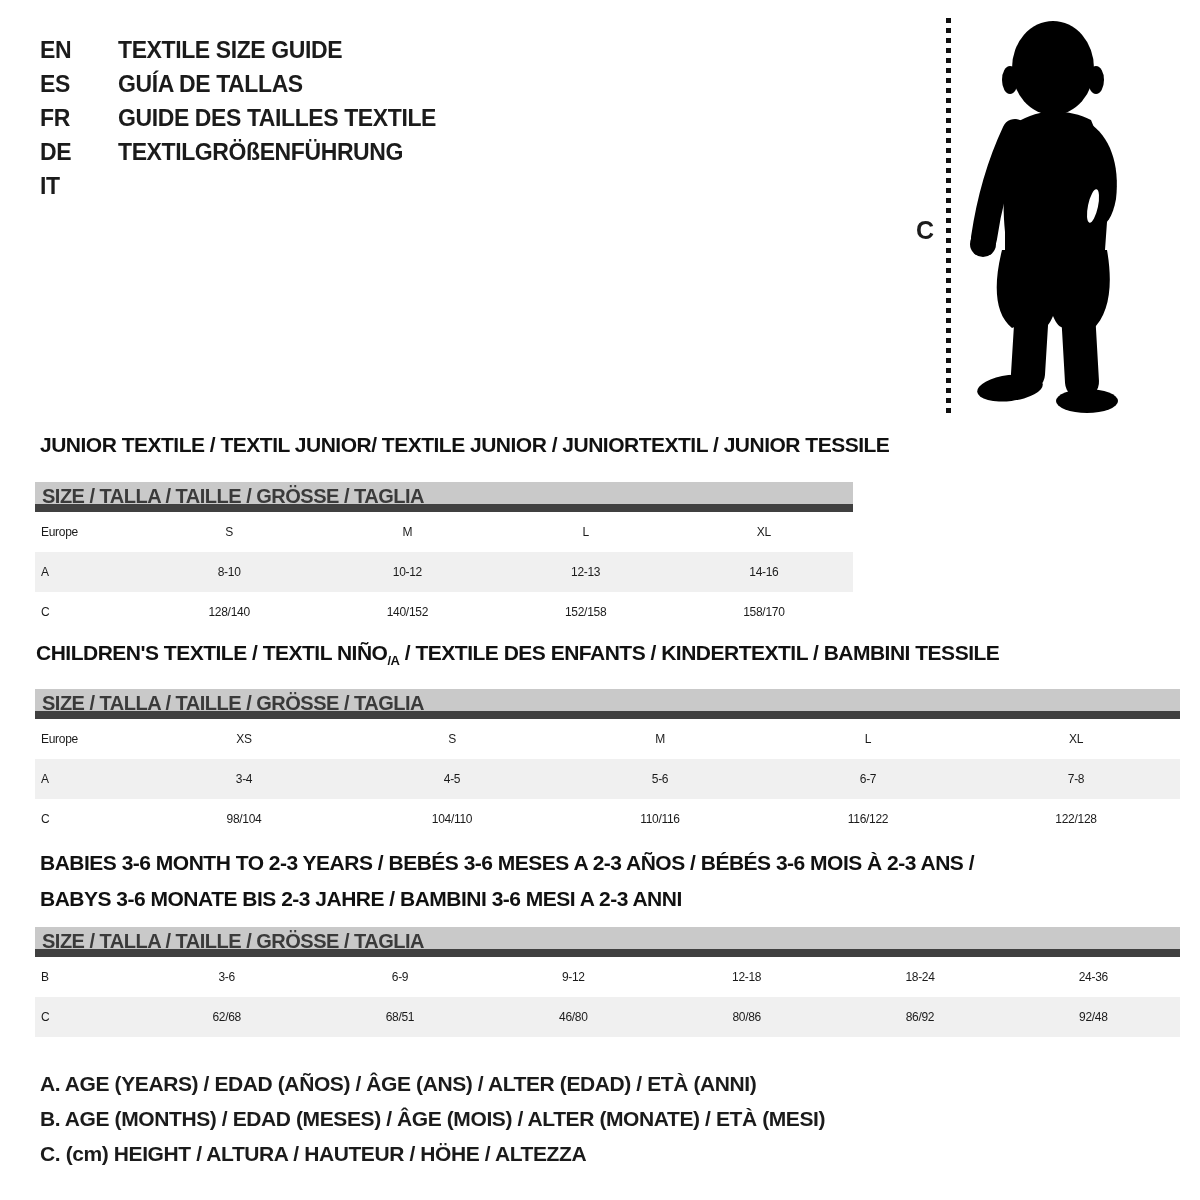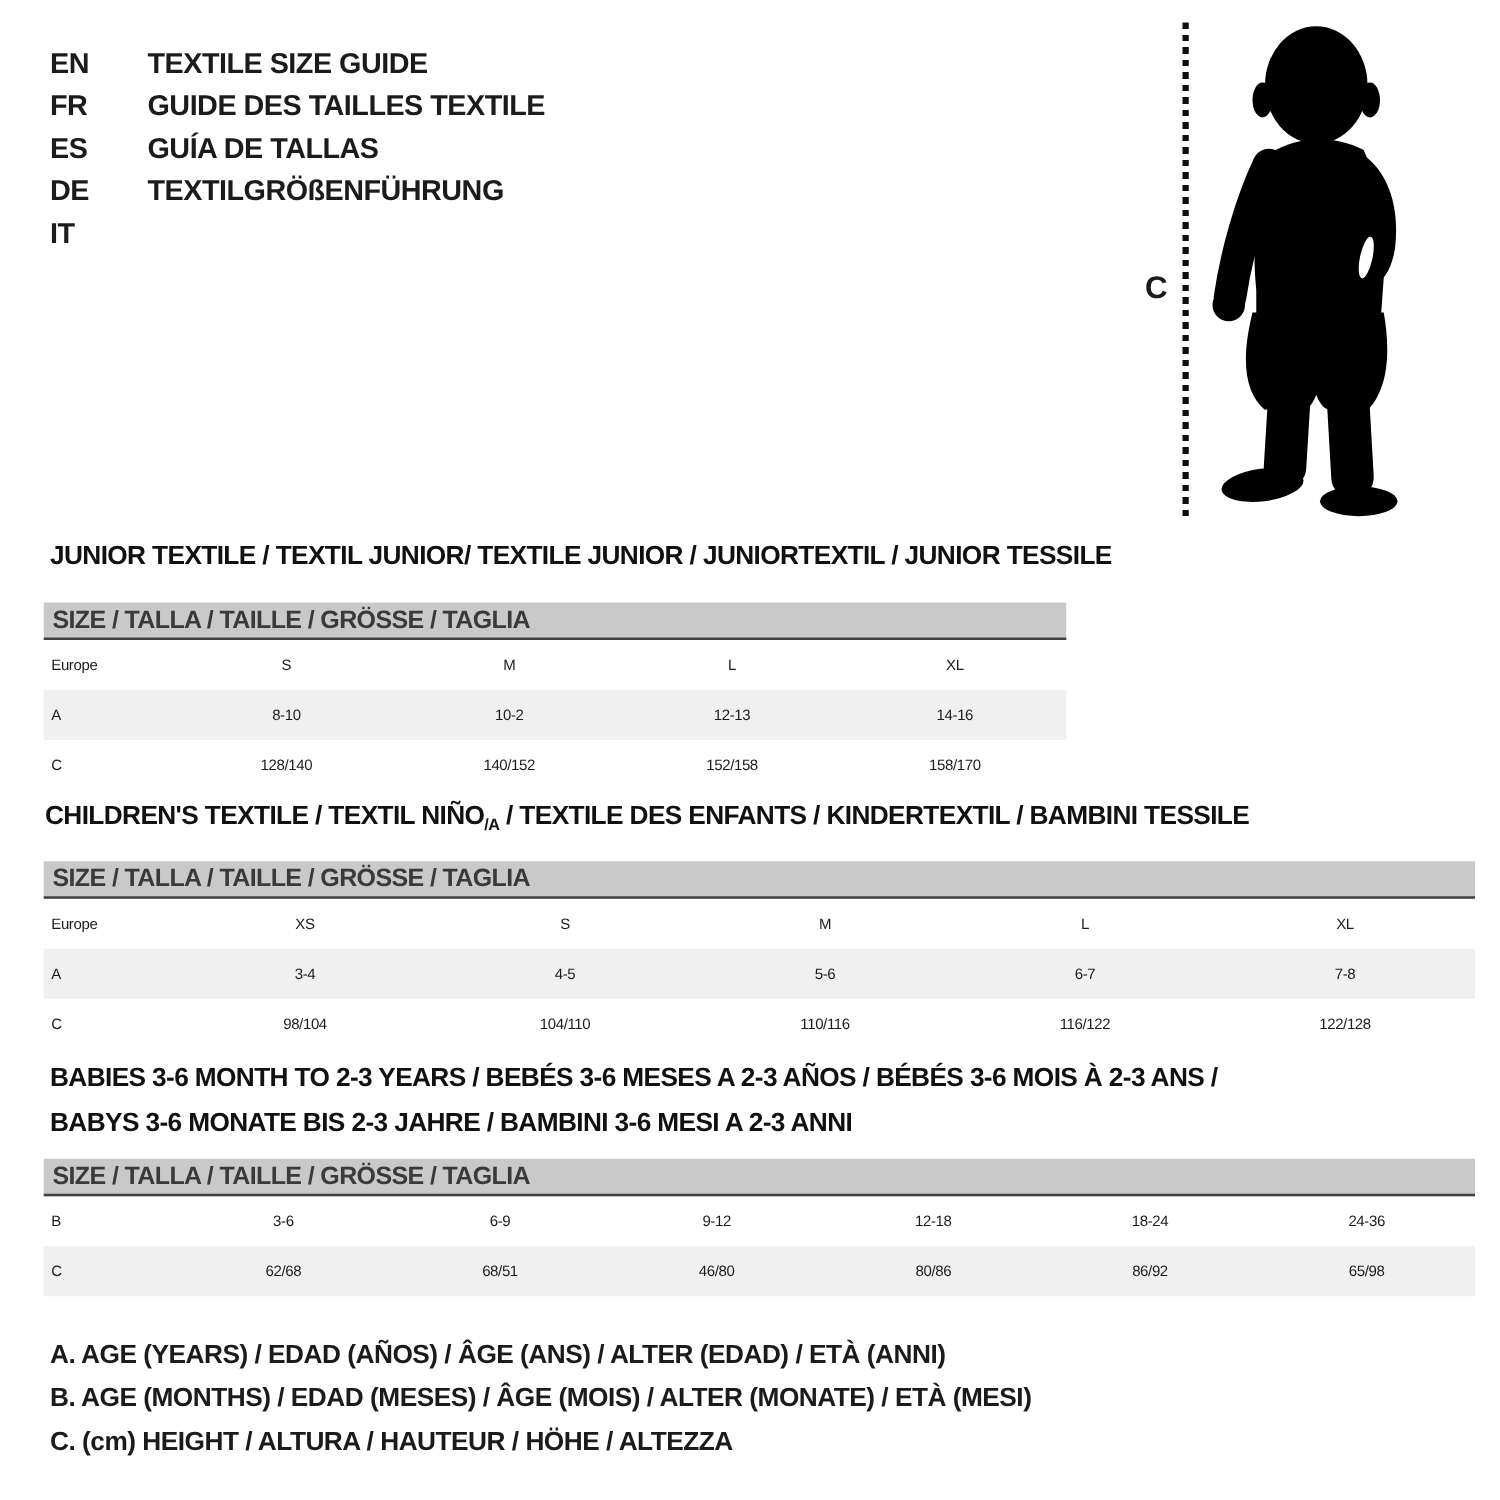--- a/index.html
+++ b/index.html
@@ -29,21 +29,21 @@
   .baby-wrap { left:960px; top:14px; width:190px; height:402px; }
 
   
   .sec-title { font-weight:700; font-size:21px; letter-spacing:-0.5px; color:#111; white-space:nowrap; }
   .sub { font-size:13px; vertical-align:-5px; }
 
   
   .size-table { }
   .size-bar {
     height:30px; line-height:28px;
-    background:#c9c9c9; border-bottom:2px solid #404040;
+    background:#c9c9c9; border-bottom:8px solid #404040;
     font-weight:700; font-size:20px; letter-spacing:-0.5px; color:#3a3a3a;
     padding-left:7px;
   }
   .trow { display:grid; height:40px; align-items:center; font-size:12px; letter-spacing:-0.3px; }
   .trow span { text-align:center; }
   .trow span:first-child { text-align:left; padding-left:6px; }
   .trow.alt { background:#f0f0f0; }
   .cols4 { grid-template-columns:105px repeat(4,1fr); }
   .cols5 { grid-template-columns:105px repeat(5,1fr); }
   .cols6 { grid-template-columns:105px repeat(6,1fr); }
@@ -61,26 +61,26 @@
 </style>
 </head>
 <body>
 
 <div class="abs lang-block">
   <div class="lang-row">
     <span class="lang-code">EN</span>
     <span class="lang-title">TEXTILE SIZE GUIDE</span>
   </div>
   <div class="lang-row">
+    <span class="lang-code">ES</span>
+    <span class="lang-title">GUÍA DE TALLAS</span>
+  </div>
+  <div class="lang-row">
     <span class="lang-code">FR</span>
     <span class="lang-title">GUIDE DES TAILLES TEXTILE</span>
-  </div>
-  <div class="lang-row">
-    <span class="lang-code">ES</span>
-    <span class="lang-title">GUÍA DE TALLAS</span>
   </div>
   <div class="lang-row">
     <span class="lang-code">DE</span>
     <span class="lang-title">TEXTILGRÖßENFÜHRUNG</span>
   </div>
   <div class="lang-row">
     <span class="lang-code">IT</span>
   </div>
 </div>
 
@@ -120,21 +120,21 @@
   <div class="trow cols4">
     <span>Europe</span>
     <span>S</span>
     <span>M</span>
     <span>L</span>
     <span>XL</span>
   </div>
   <div class="trow cols4 alt">
     <span>A</span>
     <span>8-10</span>
-    <span>10-2</span>
+    <span>10-12</span>
     <span>12-13</span>
     <span>14-16</span>
   </div>
   <div class="trow cols4">
     <span>C</span>
     <span>128/140</span>
     <span>140/152</span>
     <span>152/158</span>
     <span>158/170</span>
   </div>
@@ -186,21 +186,21 @@
     <span>18-24</span>
     <span>24-36</span>
   </div>
   <div class="trow cols6 alt">
     <span>C</span>
     <span>62/68</span>
     <span>68/51</span>
     <span>46/80</span>
     <span>80/86</span>
     <span>86/92</span>
-    <span>65/98</span>
+    <span>92/48</span>
   </div>
 </div>
 
 <div class="abs legend">
   <div class="legend-line">A. AGE (YEARS) / EDAD (AÑOS) / ÂGE (ANS) / ALTER (EDAD) / ETÀ (ANNI)</div>
   <div class="legend-line">B. AGE (MONTHS) / EDAD (MESES) / ÂGE (MOIS) / ALTER (MONATE) / ETÀ (MESI)</div>
   <div class="legend-line">C. (cm) HEIGHT / ALTURA / HAUTEUR / HÖHE / ALTEZZA</div>
 </div>
 
 </body></html>

